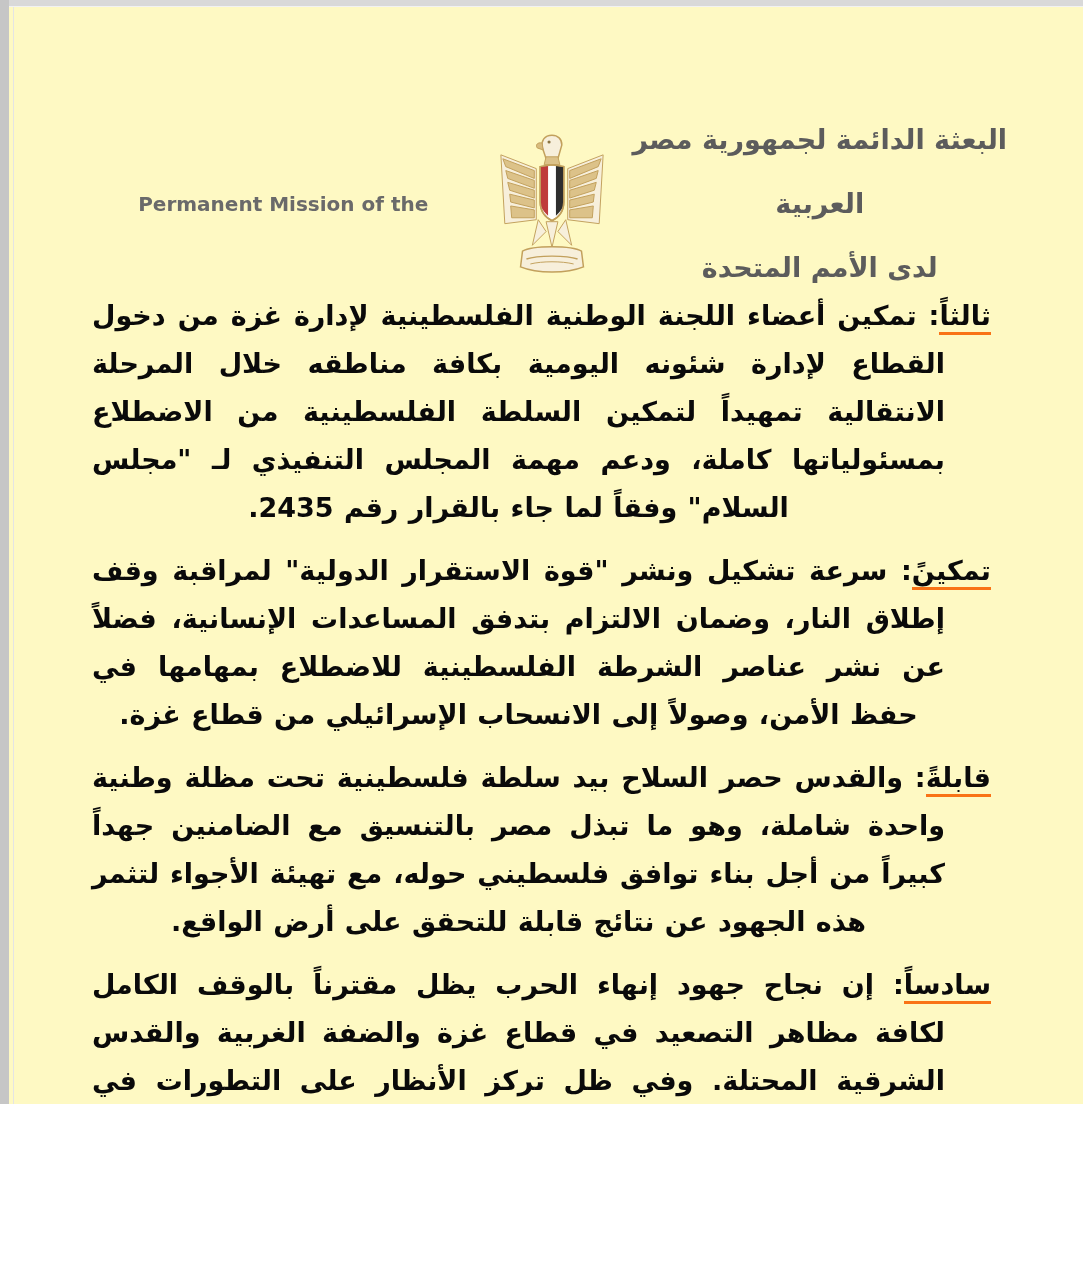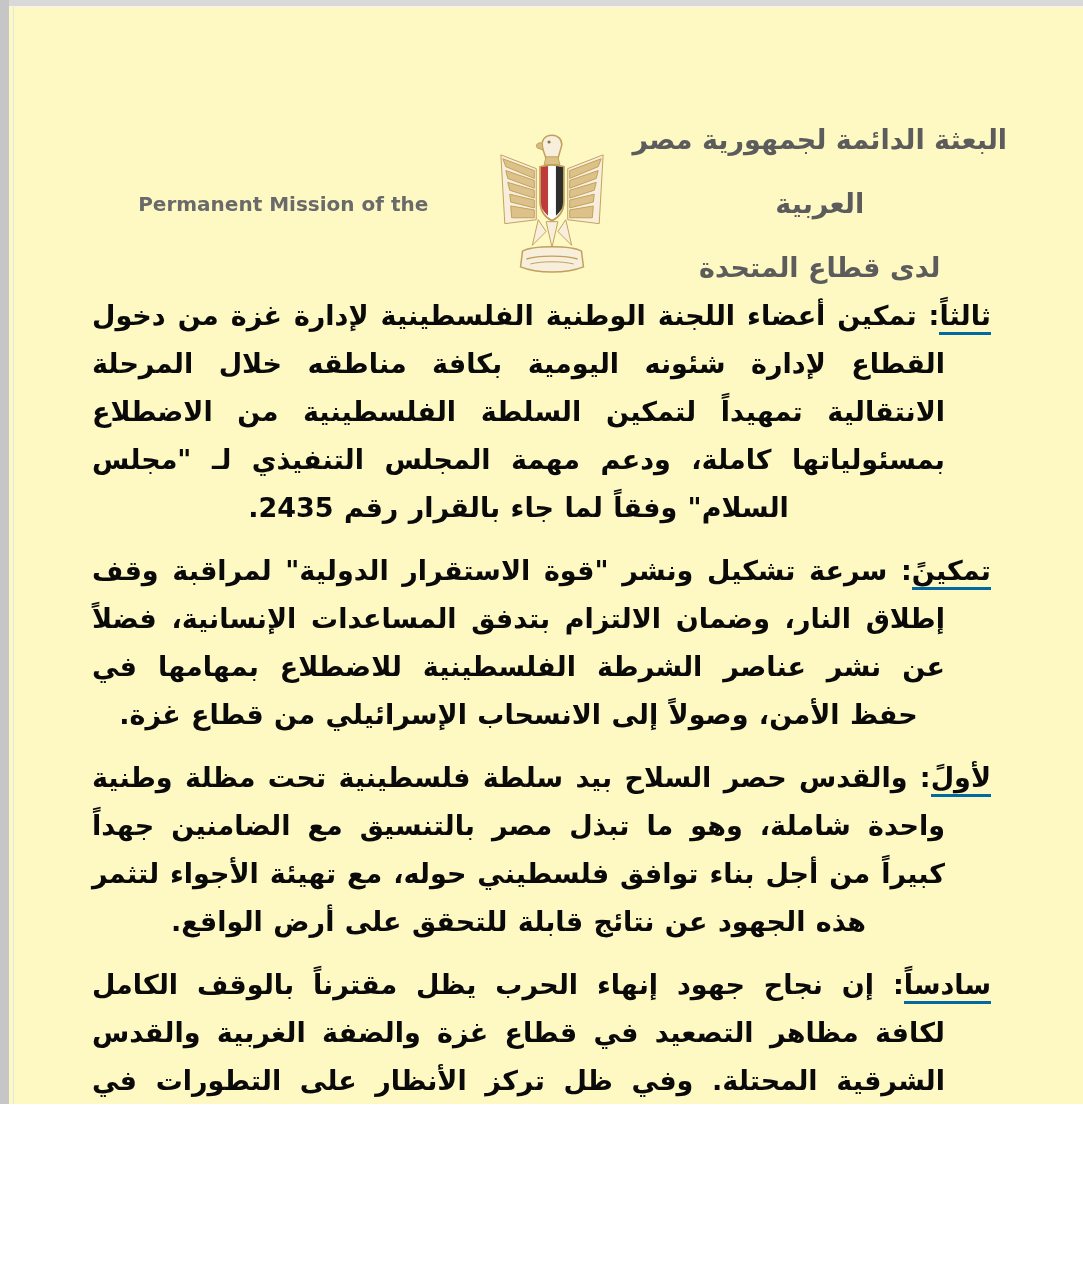--- a/index.html
+++ b/index.html
@@ -70,21 +70,21 @@
     font-weight: bold;
     color: #0a0a0a;
     font-size: 27px;
     line-height: 48px;
     padding-right: 46px;
     text-indent: -46px;
     margin-bottom: 15px;
     word-spacing: 1px;
   }
   .ordinal {
-    border-bottom: 3px solid #0369a1;
+    border-bottom: 3px solid #f97316;
     padding-bottom: 1px;
   }
 </style>
 </head>
 <body>
 
 <div class="page">
 
   <div class="scan-edge-top"></div>
   <div class="scan-edge-left"></div>
@@ -140,29 +140,29 @@
         <g>
           <path d="M30 124 C40 118 80 118 90 124 L92 140 C75 147 45 147 28 140 Z" fill="#f7efdb" stroke="#c2a05c" stroke-width="1.5"></path>
           <path d="M34 132 C45 128 75 128 86 132" fill="none" stroke="#c2a05c" stroke-width="1.5"></path>
           <path d="M38 137 C50 134 70 134 82 137" fill="none" stroke="#c2a05c" stroke-width="1"></path>
         </g>
       </svg>
     </div>
 
     <div class="lh-arabic">
       <div>البعثة الدائمة لجمهورية مصر العربية</div>
-      <div>لدى قطاع المتحدة</div>
+      <div>لدى الأمم المتحدة</div>
     </div>
   </div>
 
   <div class="doc-body">
 
     <p class="para"><span class="ordinal">ثالثاً</span><span>: تمكين أعضاء اللجنة الوطنية الفلسطينية لإدارة غزة من دخول القطاع لإدارة شئونه اليومية بكافة مناطقه خلال المرحلة الانتقالية تمهيداً لتمكين السلطة الفلسطينية من الاضطلاع بمسئولياتها كاملة، ودعم مهمة المجلس التنفيذي لـ "مجلس السلام" وفقاً لما جاء بالقرار رقم 2435.</span></p>
 
     <p class="para"><span class="ordinal">تمكينً</span><span>: سرعة تشكيل ونشر "قوة الاستقرار الدولية" لمراقبة وقف إطلاق النار، وضمان الالتزام بتدفق المساعدات الإنسانية، فضلاً عن نشر عناصر الشرطة الفلسطينية للاضطلاع بمهامها في حفظ الأمن، وصولاً إلى الانسحاب الإسرائيلي من قطاع غزة.</span></p>
 
-    <p class="para"><span class="ordinal">لأولً</span><span>: والقدس حصر السلاح بيد سلطة فلسطينية تحت مظلة وطنية واحدة شاملة، وهو ما تبذل مصر بالتنسيق مع الضامنين جهداً كبيراً من أجل بناء توافق فلسطيني حوله، مع تهيئة الأجواء لتثمر هذه الجهود عن نتائج قابلة للتحقق على أرض الواقع.</span></p>
+    <p class="para"><span class="ordinal">قابلةً</span><span>: والقدس حصر السلاح بيد سلطة فلسطينية تحت مظلة وطنية واحدة شاملة، وهو ما تبذل مصر بالتنسيق مع الضامنين جهداً كبيراً من أجل بناء توافق فلسطيني حوله، مع تهيئة الأجواء لتثمر هذه الجهود عن نتائج قابلة للتحقق على أرض الواقع.</span></p>
 
     <p class="para"><span class="ordinal">سادساً</span><span>: إن نجاح جهود إنهاء الحرب يظل مقترناً بالوقف الكامل لكافة مظاهر التصعيد في قطاع غزة والضفة الغربية والقدس الشرقية المحتلة. وفي ظل تركز الأنظار على التطورات في غزة، تتواصل السياسيات التصعيدية بالضفة الغربية وآخرها القرار الصادر عن الحكومة الإسرائيلية باستئناف إجراءات تسجيل وتسوية ملكية الأراضي في أجزاء واسعة من الضفة الغربية المحتلة لأول مرة منذ عام 1967.</span></p>
 
   </div>
 
 </div>
 
 </body></html>

